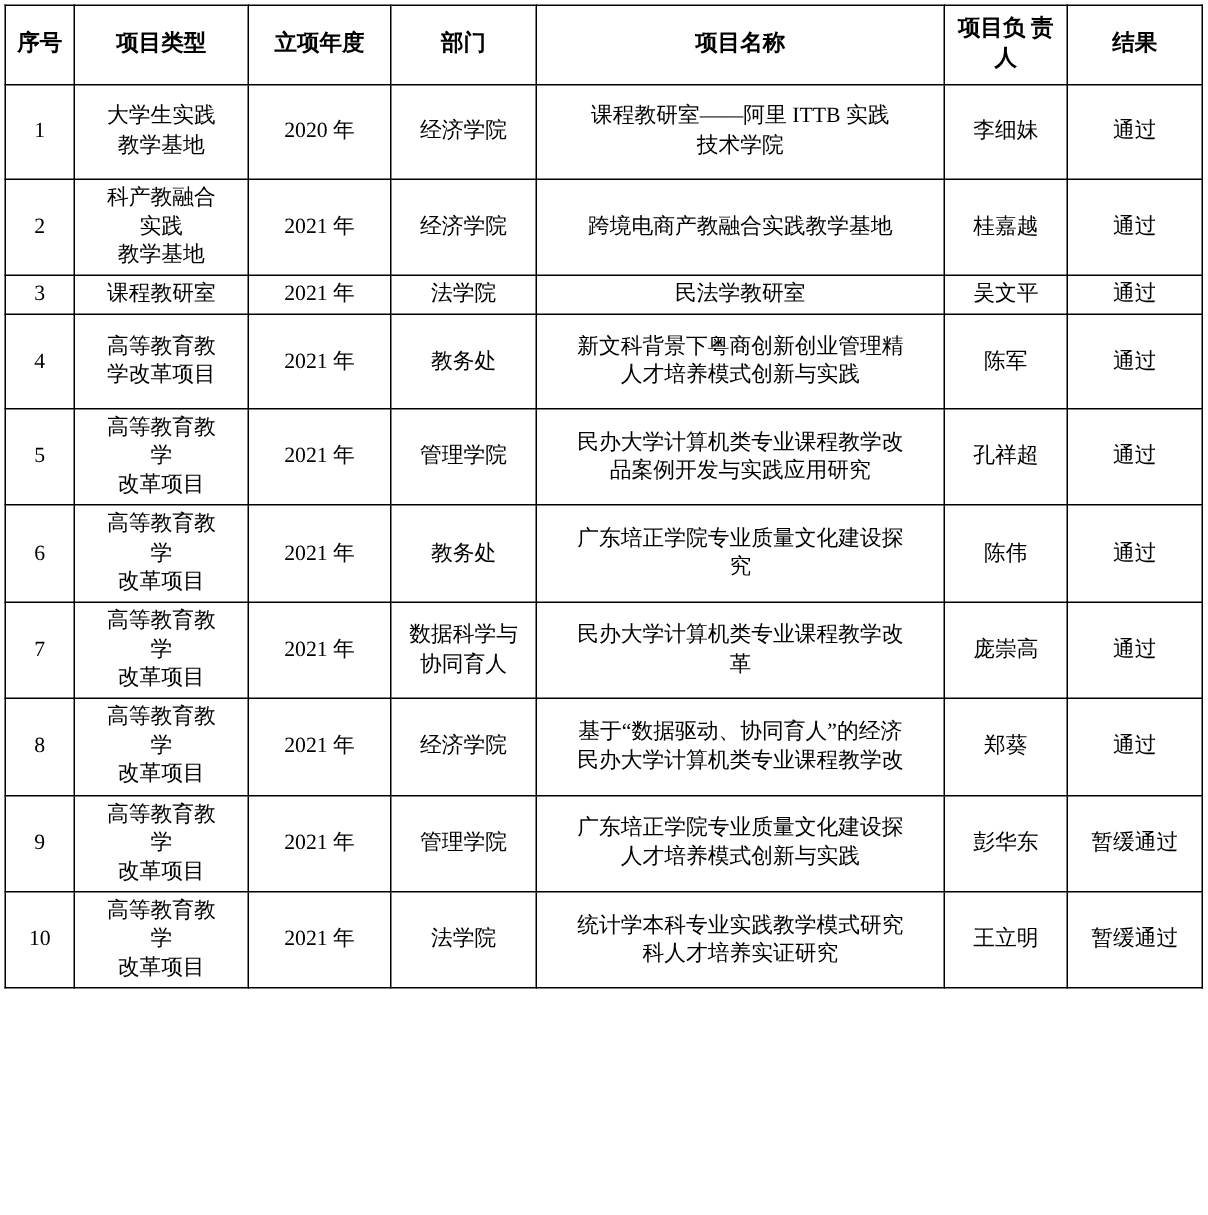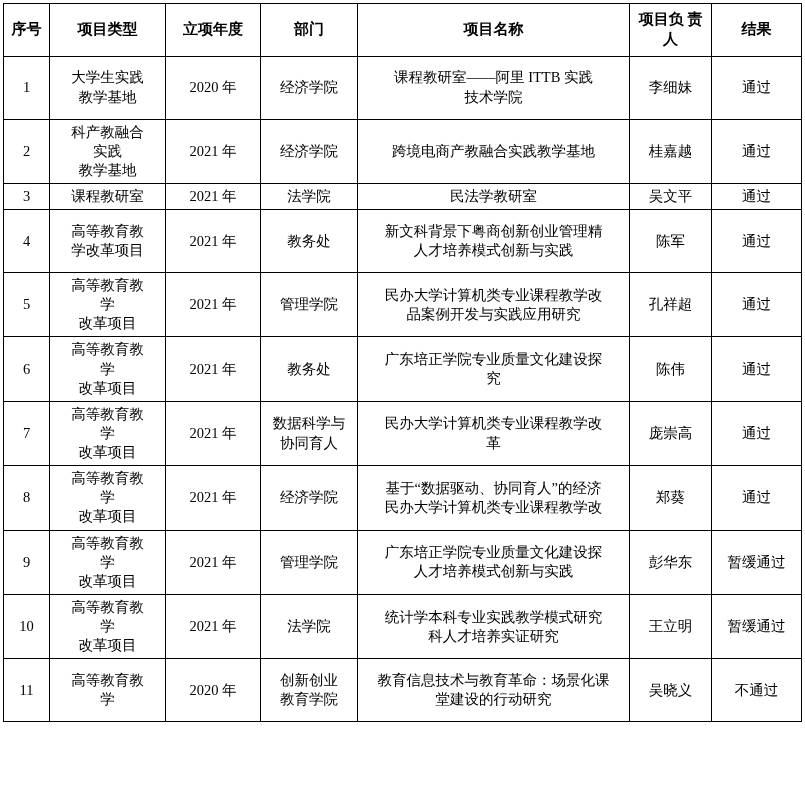--- a/index.html
+++ b/index.html
@@ -258,33 +258,15 @@
           <td class="cell-dept">
             <span class="ln">法学院</span>
           </td>
           <td class="cell-name">
             <span class="ln">统计学本科专业实践教学模式研究</span>
             <span class="ln">科人才培养实证研究</span>
           </td>
           <td>王立明</td>
           <td>暂缓通过</td>
         </tr>
-        <tr class="row-tall">
-          <td>11</td>
-          <td class="cell-type">
-            <span class="ln">高等教育教</span>
-            <span class="ln">学</span>
-          </td>
-          <td>2020 年</td>
-          <td class="cell-dept">
-            <span class="ln">创新创业</span>
-            <span class="ln">教育学院</span>
-          </td>
-          <td class="cell-name">
-            <span class="ln">教育信息技术与教育革命：场景化课</span>
-            <span class="ln">堂建设的行动研究</span>
-          </td>
-          <td>吴晓义</td>
-          <td>不通过</td>
-        </tr>
       </tbody>
   </table>
 </div>
 
 </body></html>

